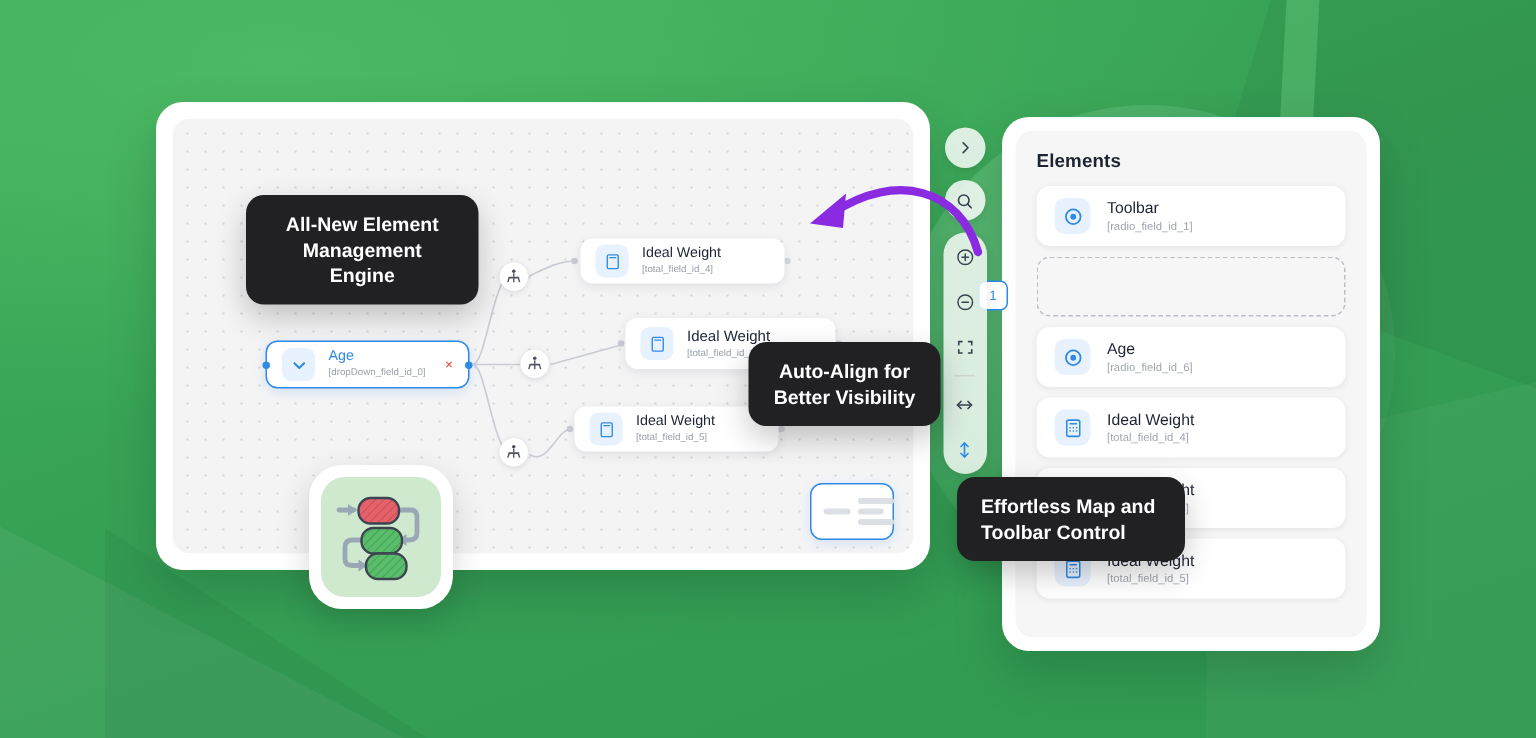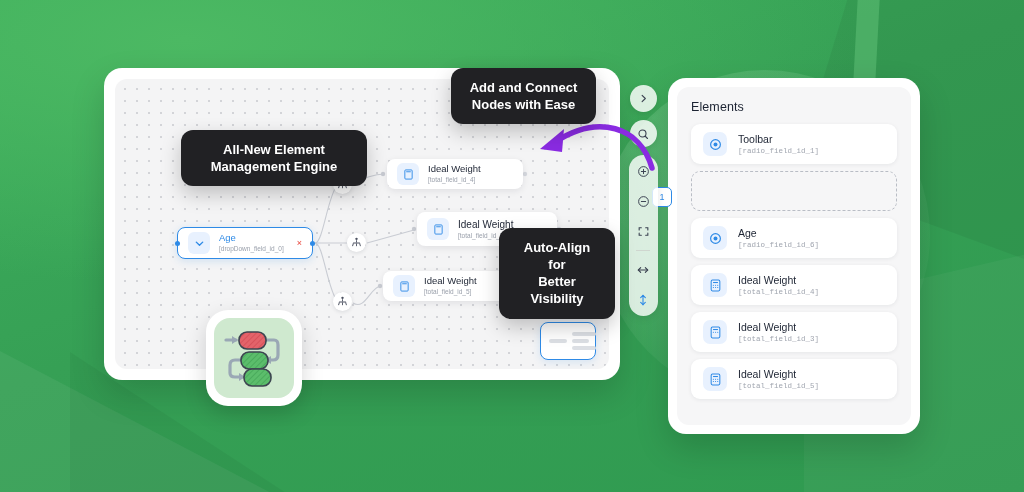--- a/index.html
+++ b/index.html
@@ -195,36 +195,36 @@
     box-shadow: 0 14px 34px rgba(0,0,0,0.16);
     padding: 9px;
   }
   #elements-inner {
     width: 100%; height: 100%;
     background: #f6f6f7; border-radius: 12px;
     padding: 13px 14px;
     position: relative;
   }
   #elements-title {
-    font-size: 12.5px; font-weight: 400; color: #1d2433;
+    font-size: 12.5px; font-weight: 700; color: #1d2433;
     margin-bottom: 10px; letter-spacing: .1px;
   }
   .el-item {
     background: #fff; border-radius: 9px;
     height: 40px; margin-bottom: 7px;
     display: flex; align-items: center; padding: 0 12px;
     box-shadow: 0 1px 4px rgba(20,24,40,0.07);
   }
   .el-icon {
     width: 24px; height: 24px; border-radius: 7px;
     background: #e8f1fe; flex: 0 0 auto; margin-right: 11px;
     display: flex; align-items: center; justify-content: center;
   }
   .el-title { font-size: 10.5px; color: #1d2433; line-height: 1.2; }
-  .el-sub { font-size: 7.5px; color: #a0a5af; margin-top: 1px; font-family: Liberation Mono, monospace; }
+  .el-sub { font-size: 7.5px; color: #a0a5af; margin-top: 1px; }
   .el-drop-placeholder {
     height: 40px; margin-bottom: 7px;
     border: 1.3px dashed #b9bdc5; border-radius: 9px;
     background: transparent;
   }
   
   #height-card {
     position: absolute; left: -10px; top: 92px;
     width: 212px; height: 42px;
     background: #fff; border-radius: 10px;
@@ -248,22 +248,22 @@
     background: #212124; color: #fff;
     border-radius: 12px;
     padding: 11px 16px;
     font-size: 13px; font-weight: 700; line-height: 1.32;
     text-align: center;
     box-shadow: 0 8px 20px rgba(0,0,0,0.22);
     z-index: 9;
     white-space: pre-line;
   }
   #callout-add     { left: 451px; top: 68px;  width: 145px; }
-  #callout-element { left: 164px; top: 130px; width: 186px; text-align: center; margin-left: 17px; }
-  #callout-align   { left: 499px; top: 228px; width: 116px; }
+  #callout-element { left: 164px; top: 130px; width: 155px; text-align: center; }
+  #callout-align   { left: 499px; top: 228px; width: 128px; }
   #callout-toolbar { left: 638px; top: 318px; width: 152px; text-align: left; }
 
   #purple-arrow { position: absolute; left: 528px; top: 96px; z-index: 8; }
 </style>
 </head>
 <body>
 
 <div id="stage">
 
   <div class="bg-layer">
@@ -589,20 +589,20 @@
 
       <div id="height-badge">1</div>
     </div>
   </div>
 
   <svg id="purple-arrow" width="130" height="80" viewBox="0 0 130 80">
     <path d="M124 72 C 112 30, 70 18, 27 46" fill="none" stroke="#8a2be2" stroke-width="5.5" stroke-linecap="round"></path>
     <path d="M12 53 L36 33 L34 56 Z" fill="#8a2be2"></path>
   </svg>
 
-  <div class="callout" id="callout-add">Add and Connect
-Nodes with Ease</div>
   <div class="callout" id="callout-element">All-New Element
 Management Engine</div>
   <div class="callout" id="callout-align">Auto-Align for
 Better Visibility</div>
+  <div class="callout" id="callout-toolbar">Effortless Map and
+Toolbar Control</div>
 
 </div>
 
 </body></html>

